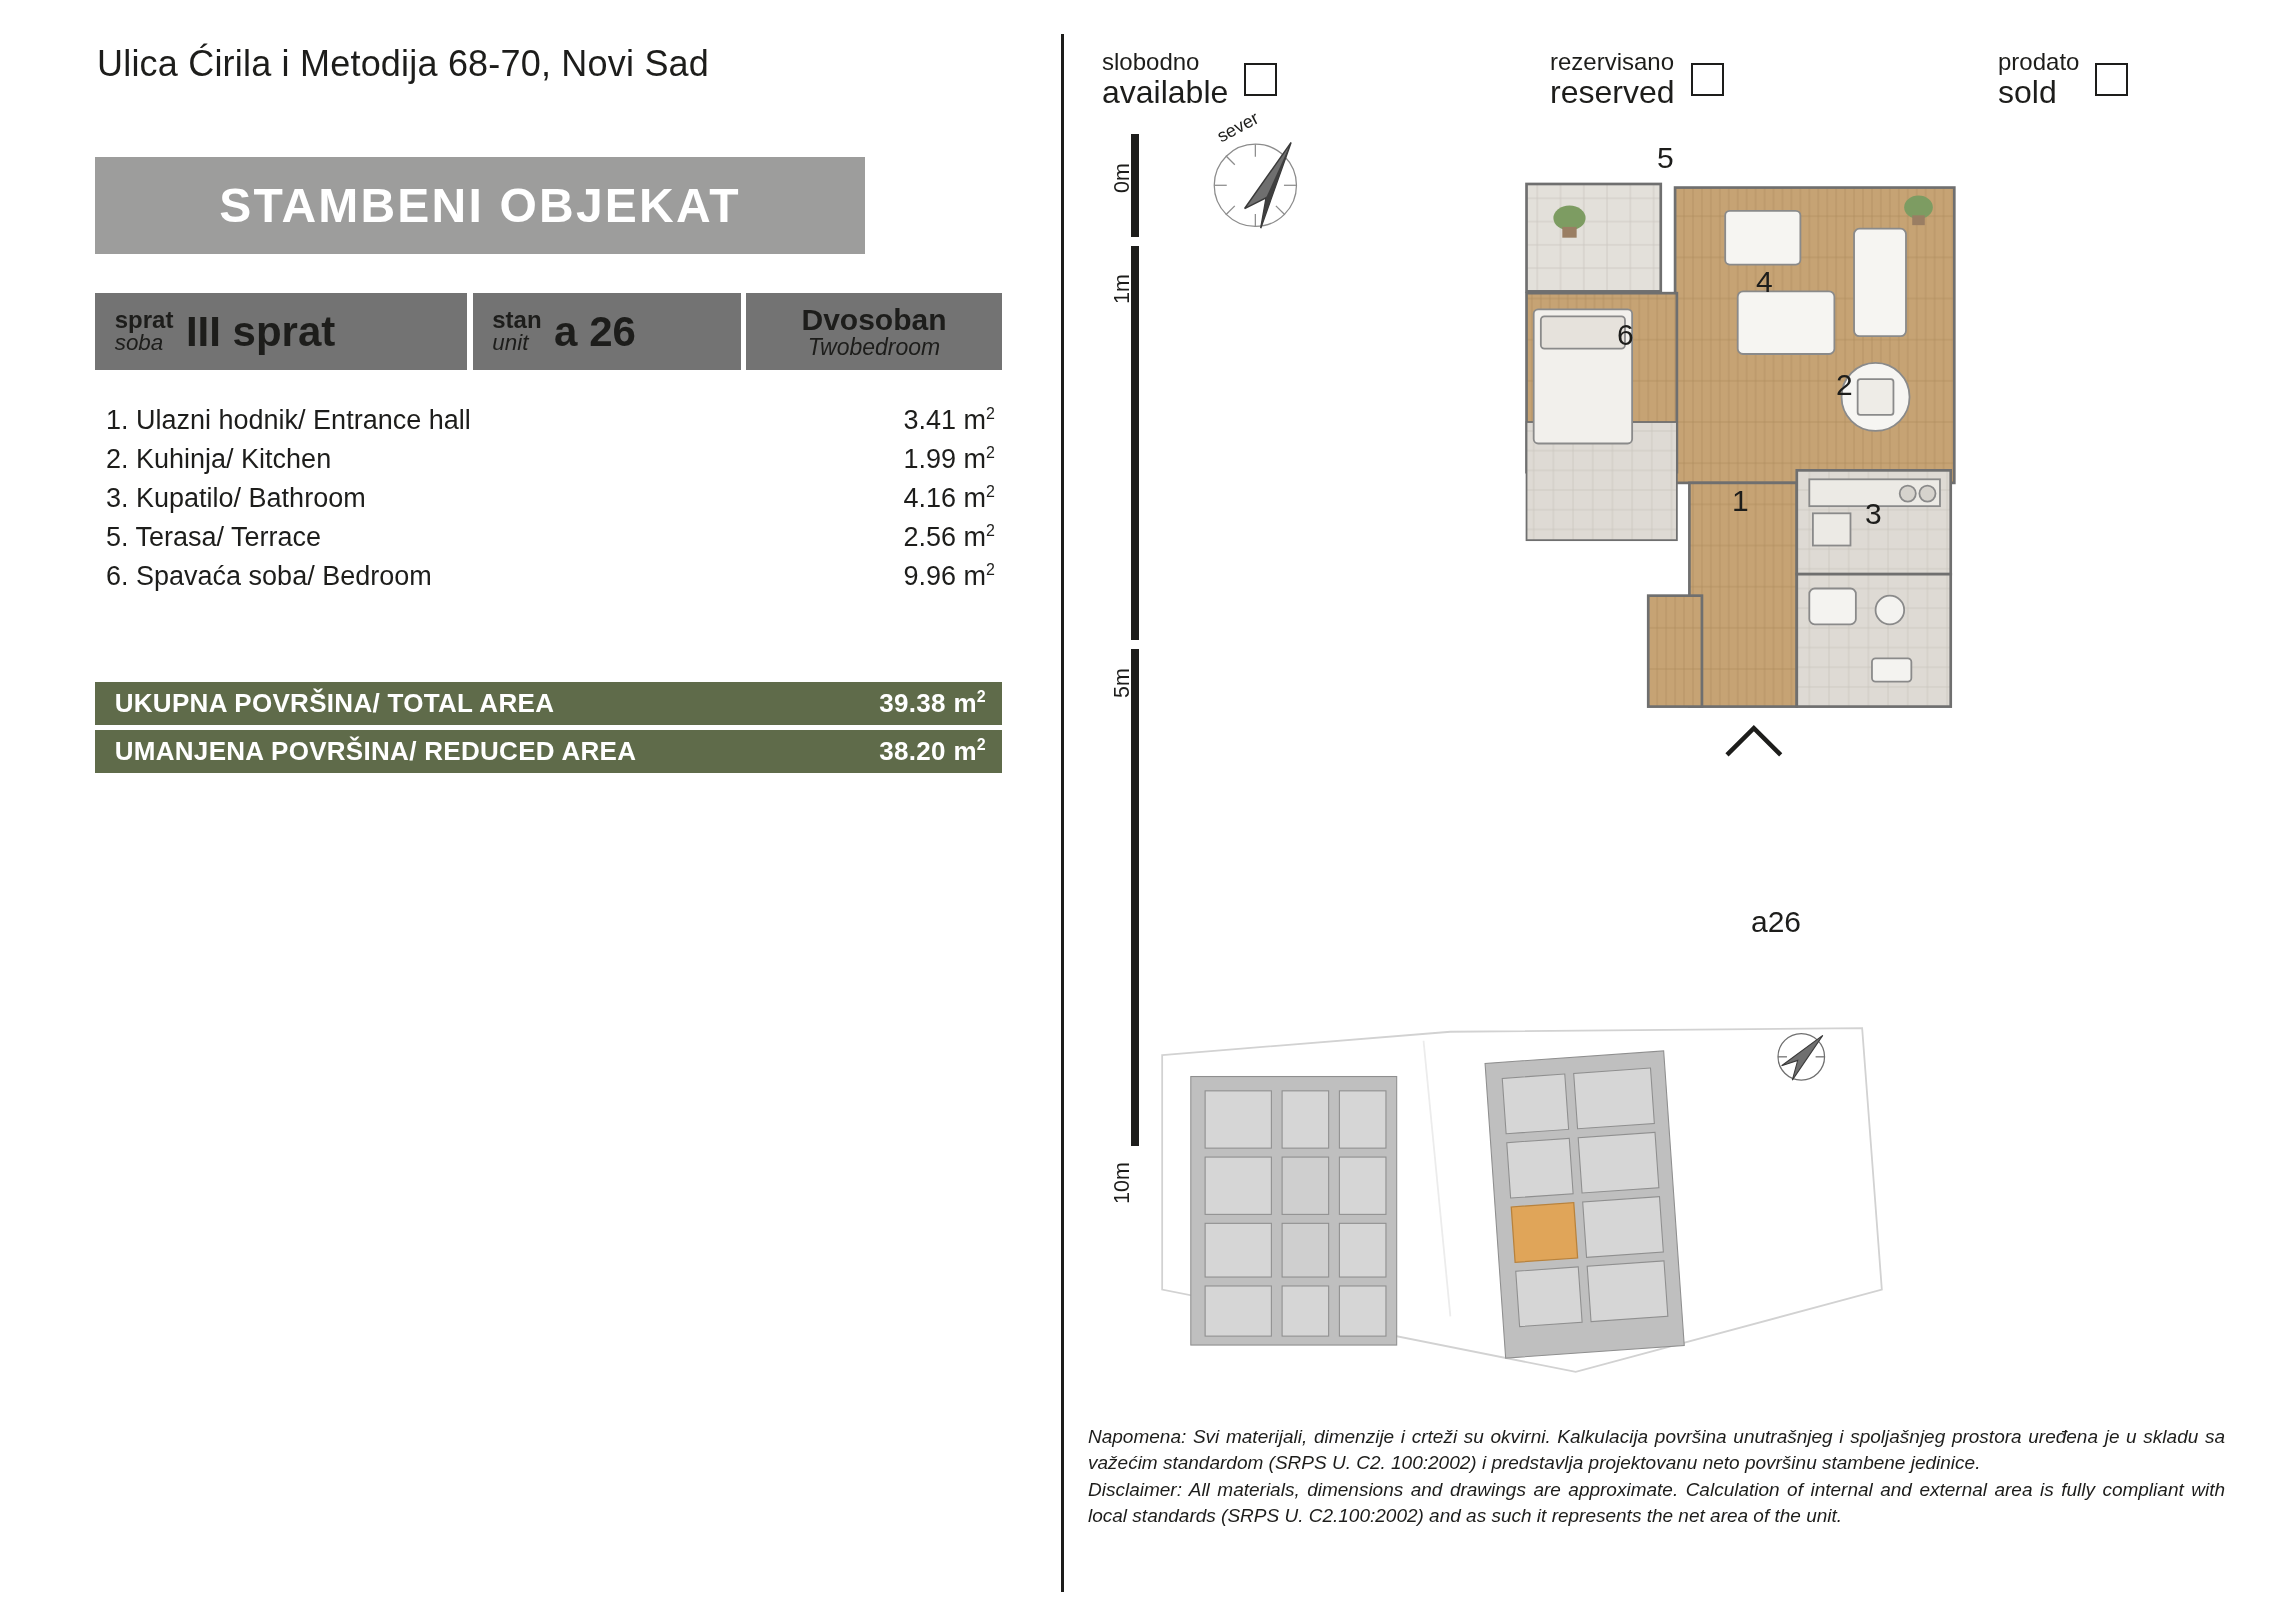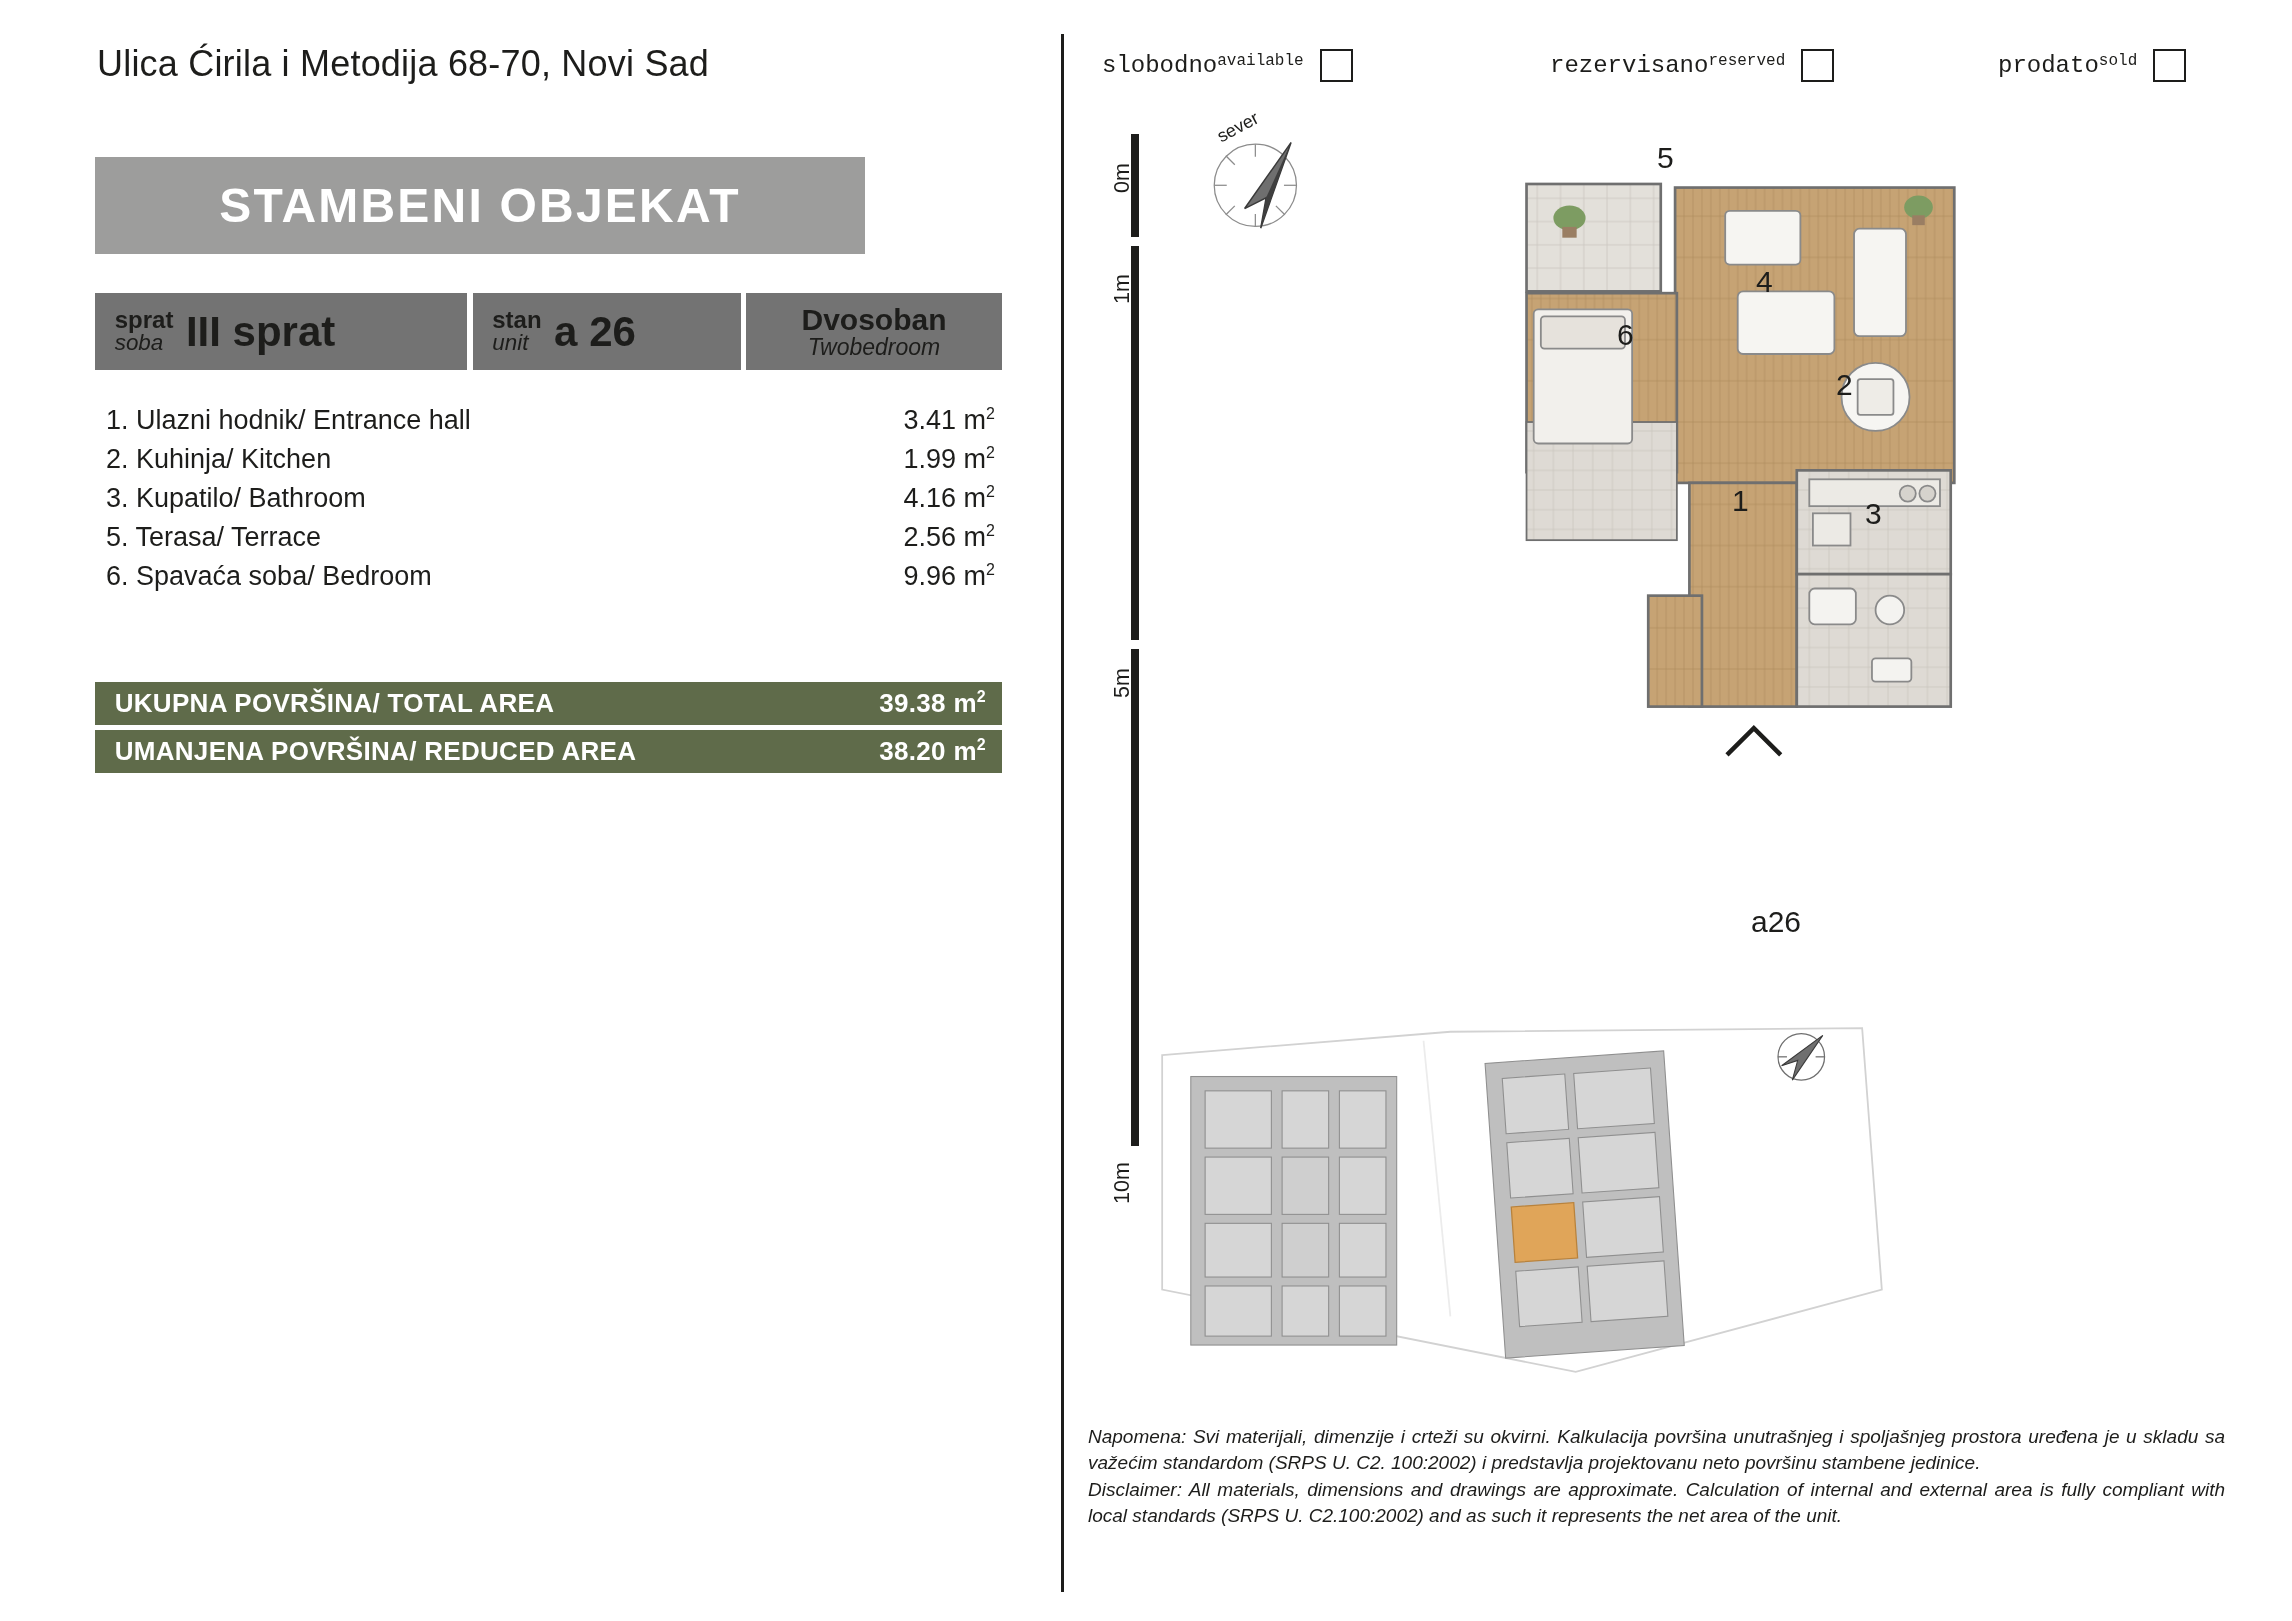--- a/index.html
+++ b/index.html
@@ -144,23 +144,23 @@
     left: 1102px;
     top: 49px;
     width: 1137px;
     height: 50px;
   }
   .legend-item {
     position: absolute;
     display: flex;
     align-items: center;
   }
-  .legend-text { display: flex; flex-direction: row; line-height: 1.08; font-family: Liberation Mono, monospace; }
+  .legend-text { display: flex; flex-direction: column; line-height: 1.08; }
   .legend-text .sr { font-size: 24px; color: #1d1d1b; }
-  .legend-text .en { font-size: 16px; color: #1d1d1b; }
+  .legend-text .en { font-size: 32px; color: #1d1d1b; }
   .legend-box {
     width: 29px;
     height: 29px;
     border: 2.7px solid #1d1d1b;
     margin-left: 16px;
     background: #ffffff;
   }
   #legend-available { left: 0px; top: 0px; }
   #legend-reserved  { left: 448px; top: 0px; justify-content: space-between; }
   #legend-sold      { left: 896px; top: 0px; }

